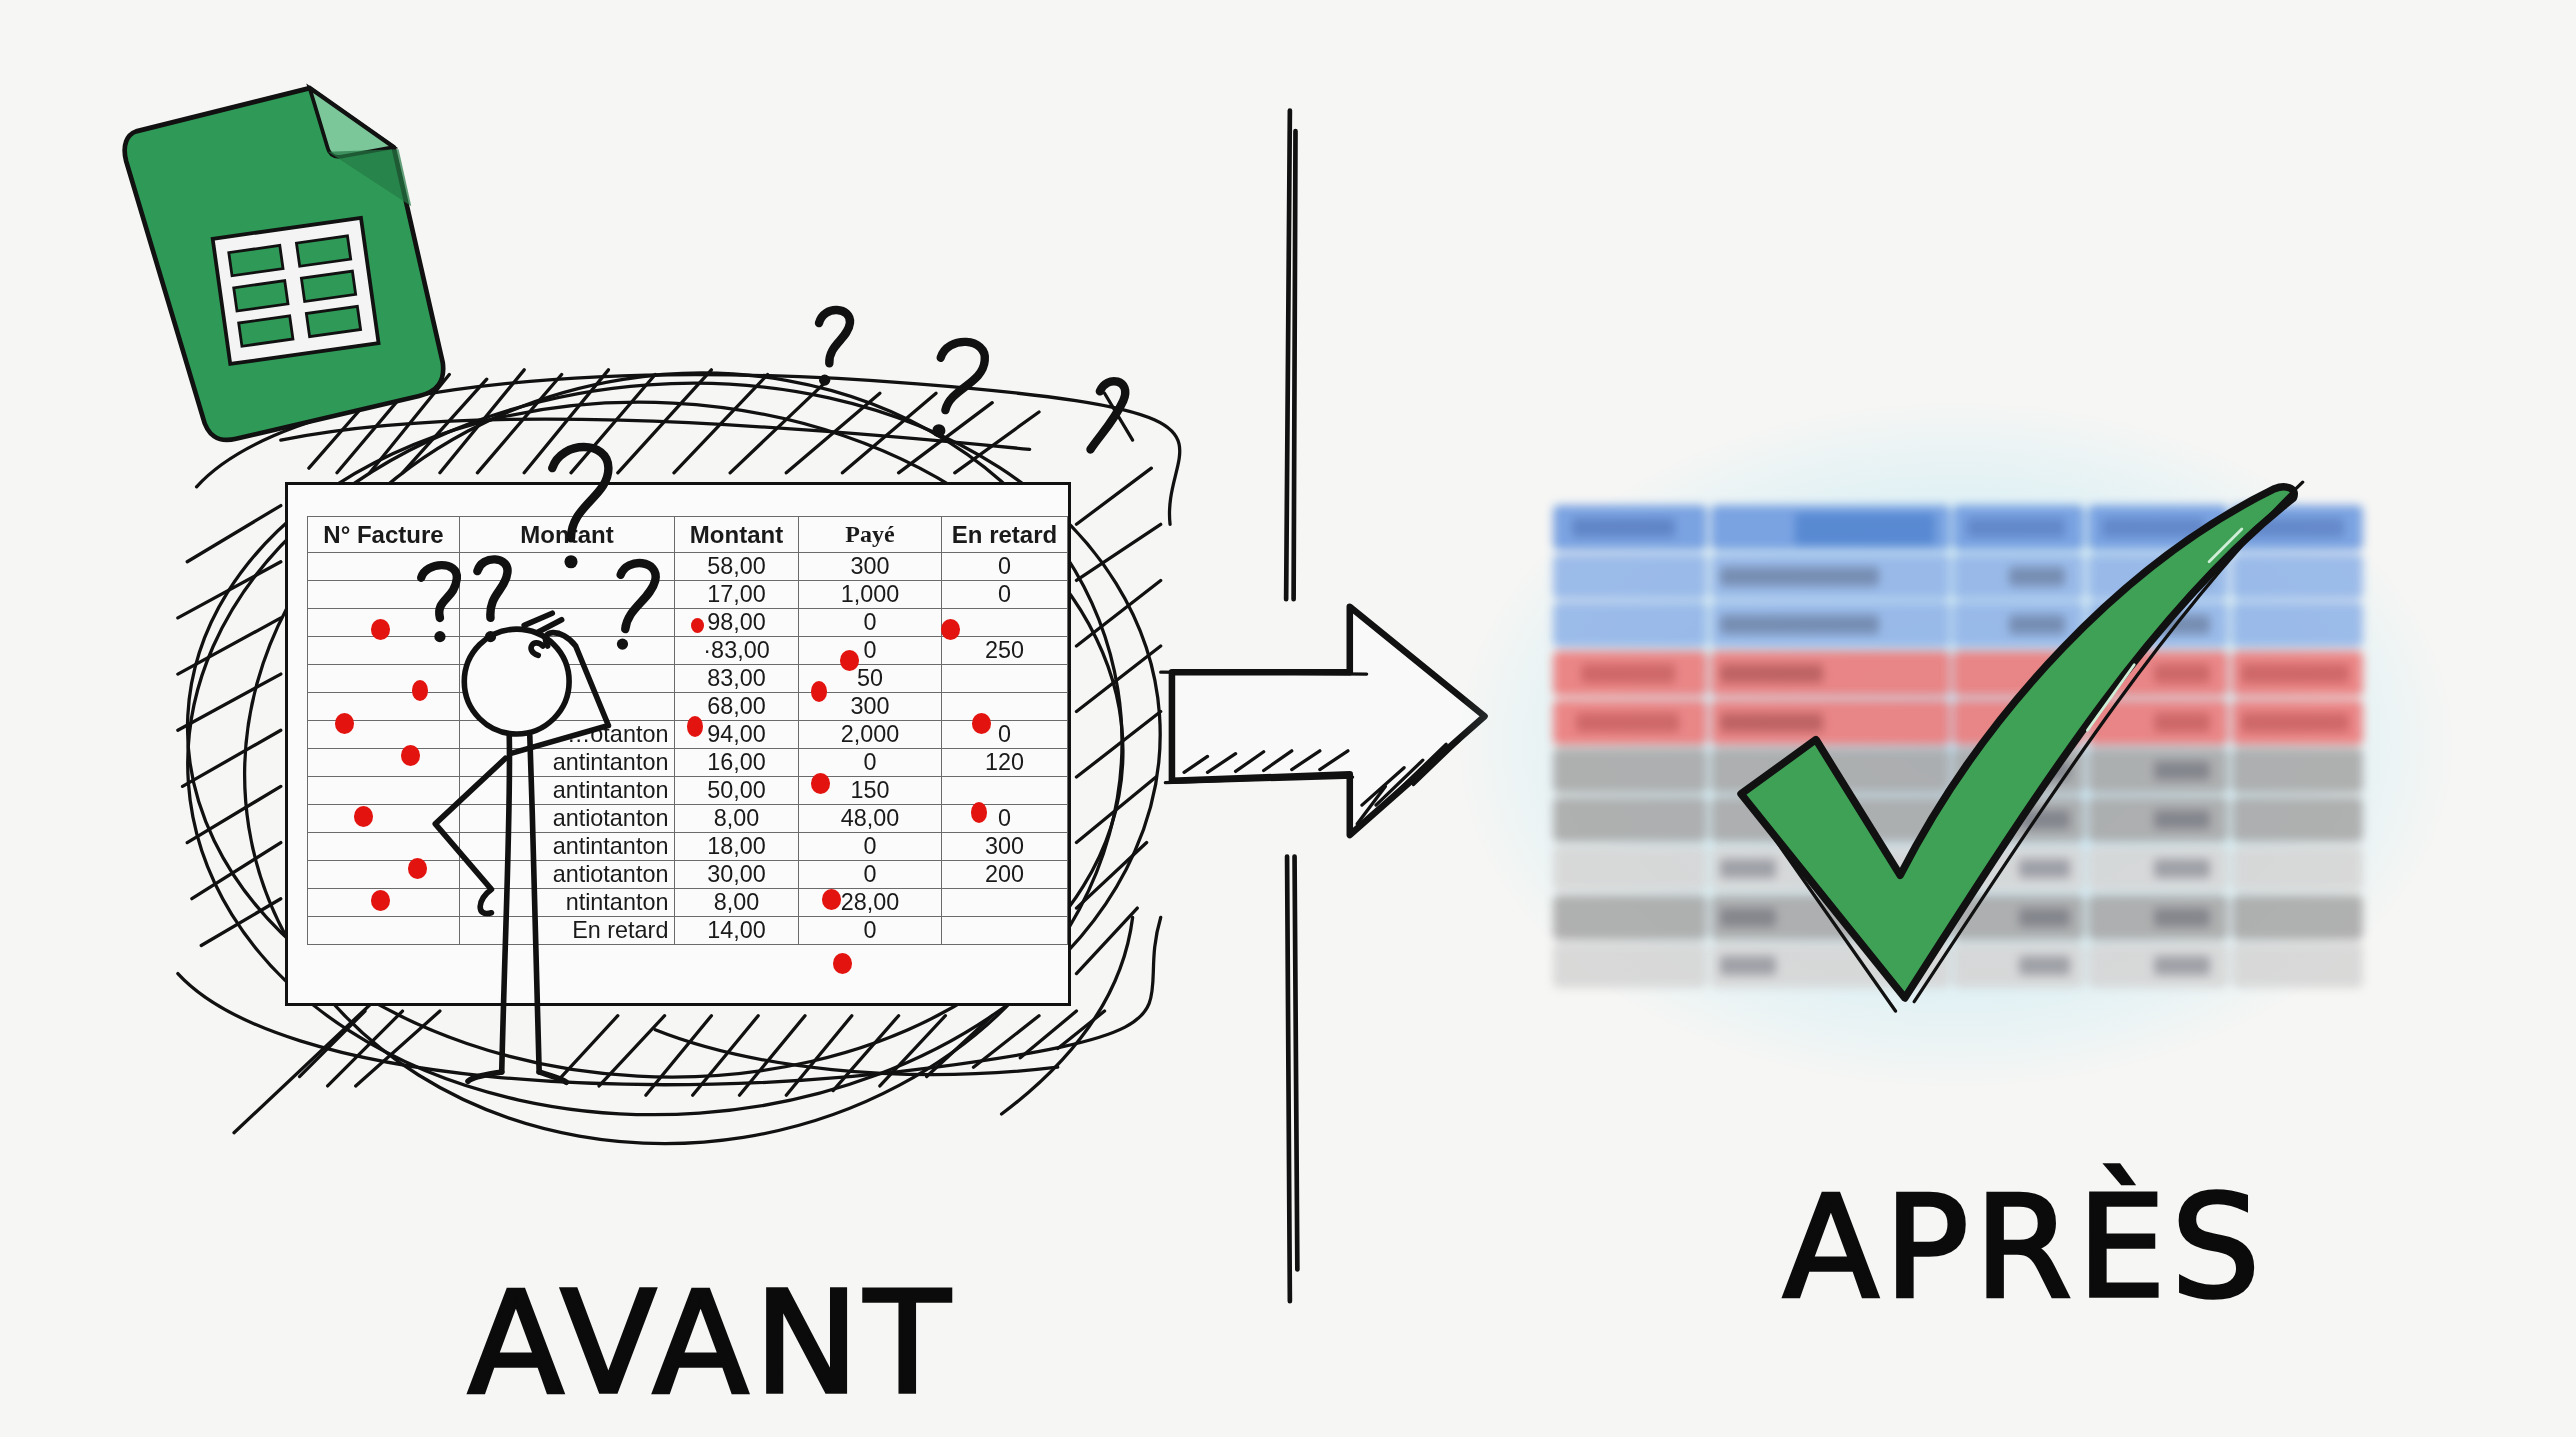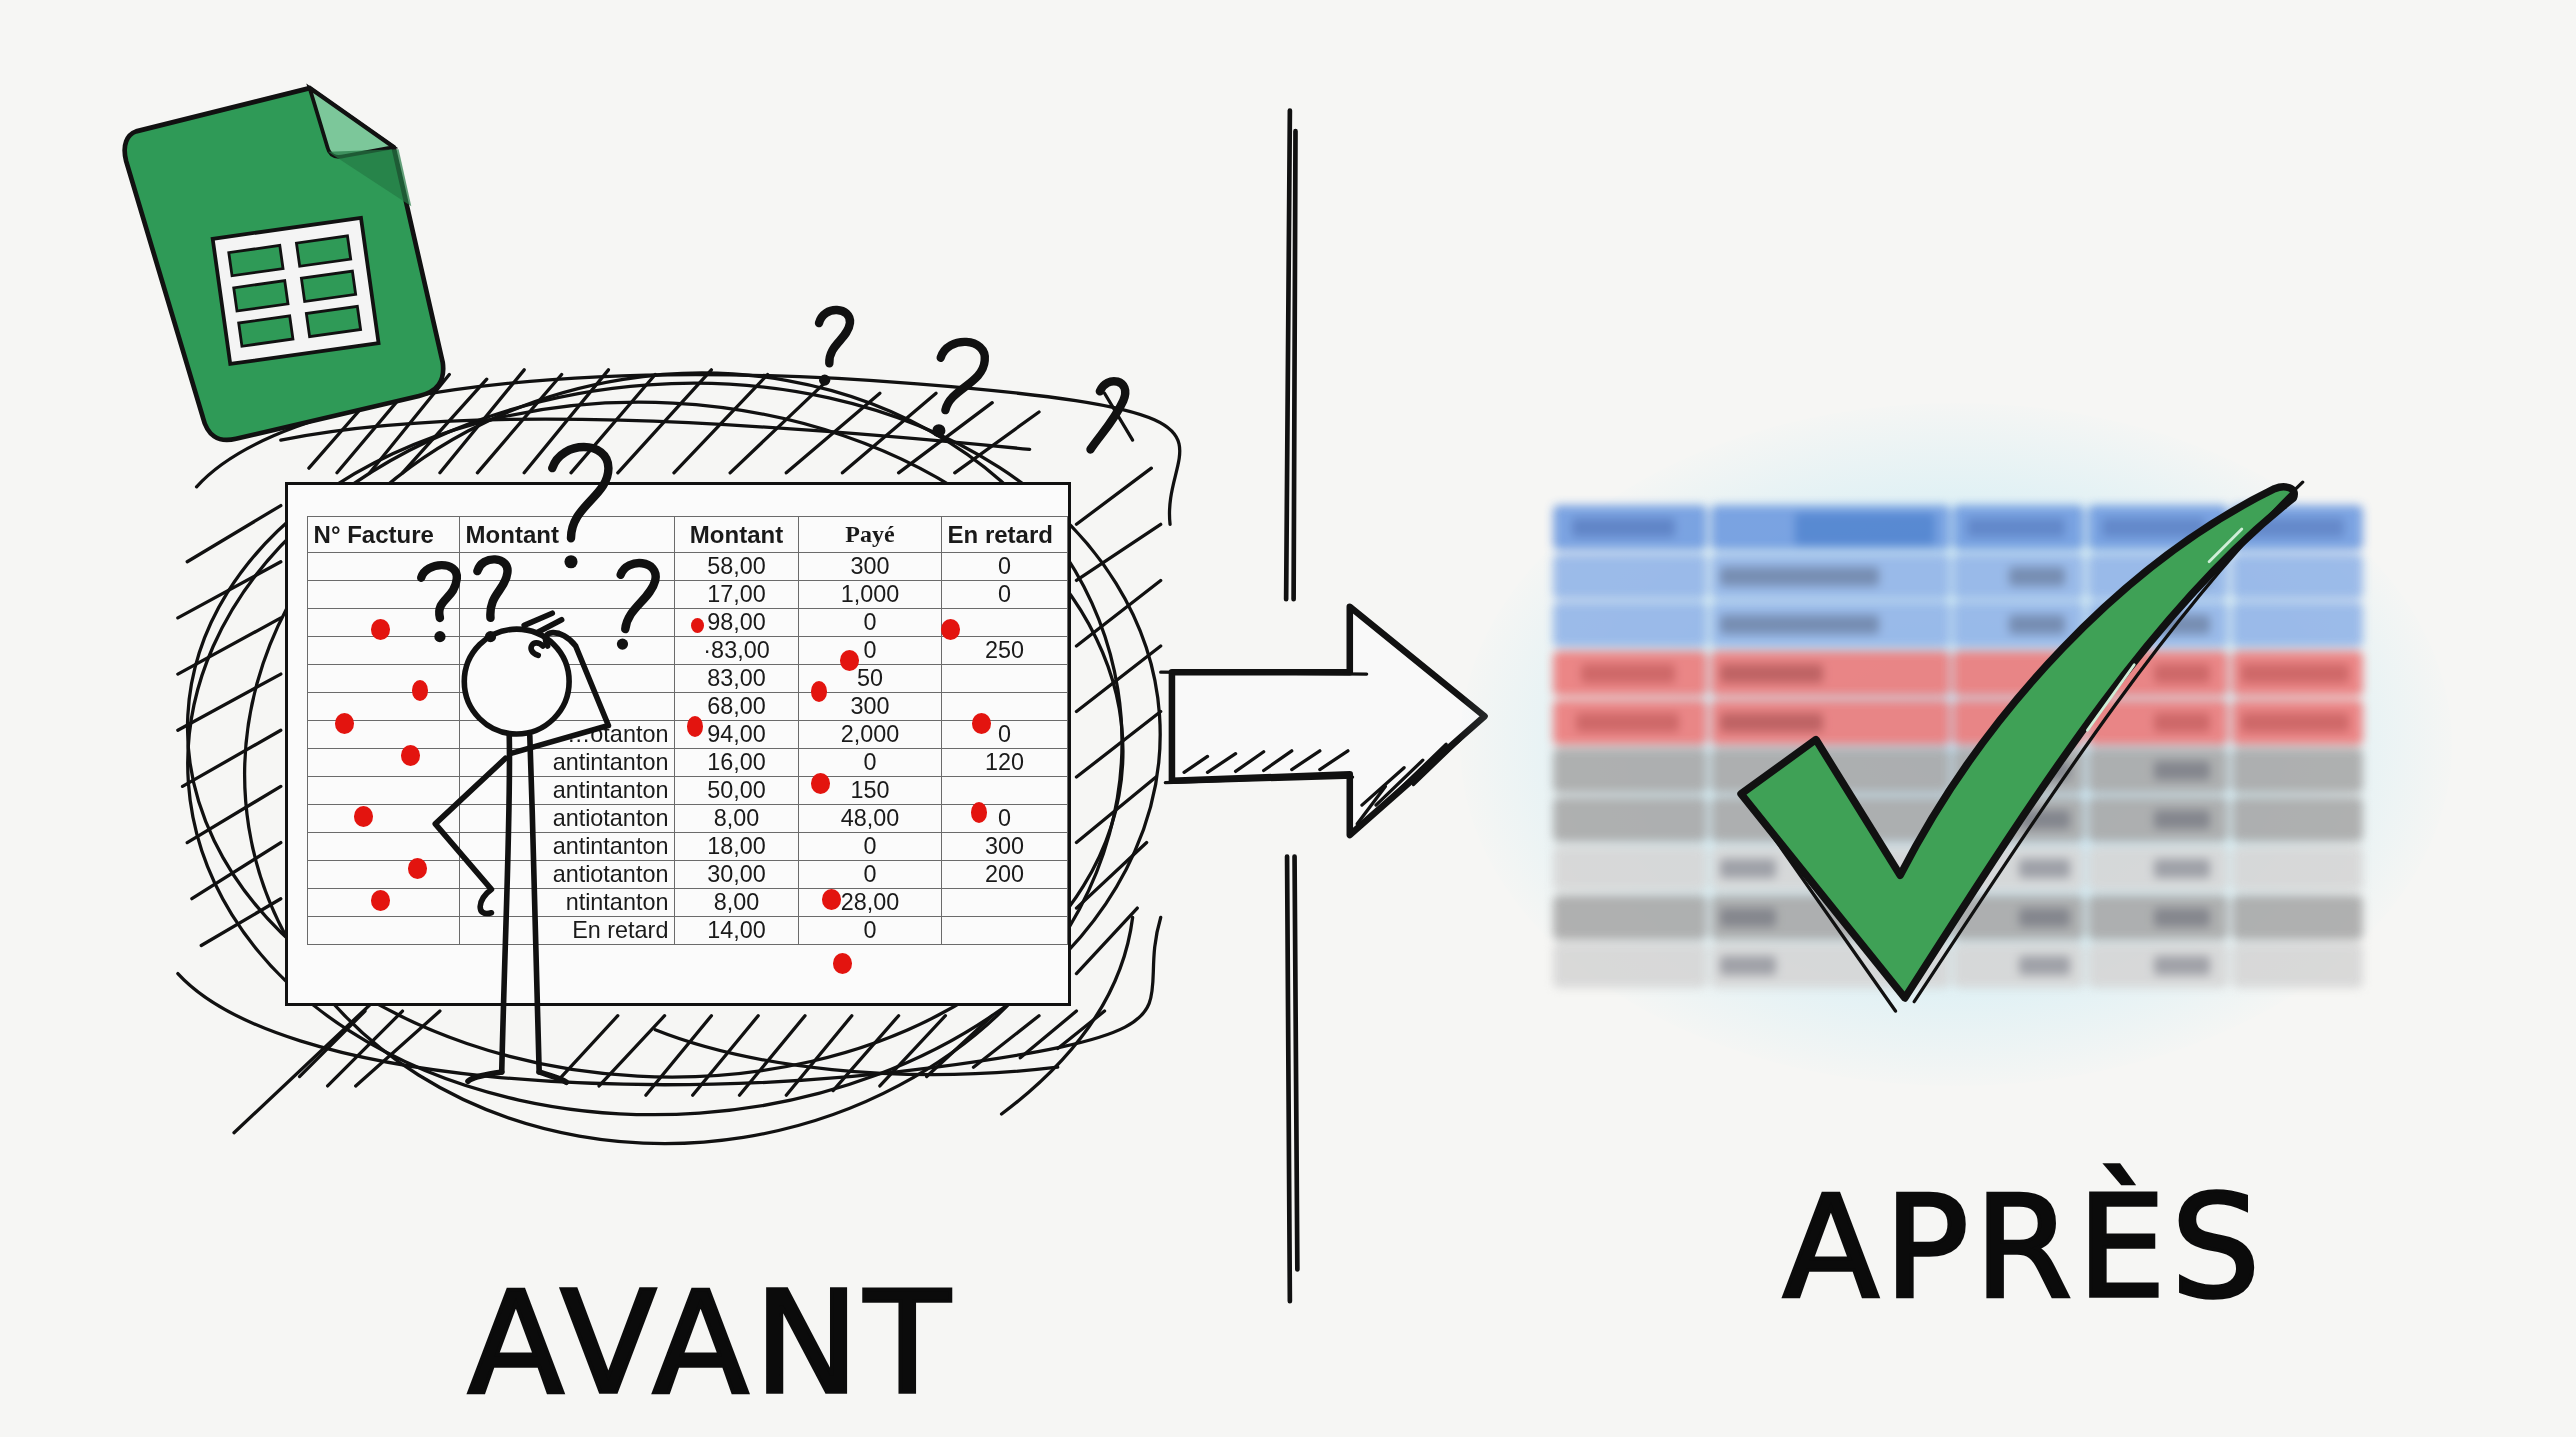--- a/index.html
+++ b/index.html
@@ -24,21 +24,21 @@
     font-family: "Liberation Sans", sans-serif;
     color: #1a1a1a;
   }
   table.messy th, table.messy td {
     border: 1.9px solid #6b6b6b;
     height: 27px; padding: 0 5.6px;
     font-size: 23.4px; line-height: 27px;
     box-sizing: border-box;
     white-space: nowrap; overflow: hidden;
   }
-  table.messy th { font-weight: bold; text-align: left; height: 36px; font-size: 24px; }
+  table.messy th { font-weight: bold; text-align: center; height: 36px; font-size: 24px; }
   table.messy th.c { text-align: center; }
   table.messy td.num { text-align: center; }
   table.messy td.cli { text-align: right; }
   .col-1 { width: 152px; } .col-2 { width: 215px; } .col-3 { width: 124px; }
   .col-4 { width: 143px; font-family: Liberation Serif, serif; } .col-5 { width: 126px; }
   .dot {
     position: absolute; width: 19px; height: 20.6px; border-radius: 50%;
     background: #e3140f;
   }
 

